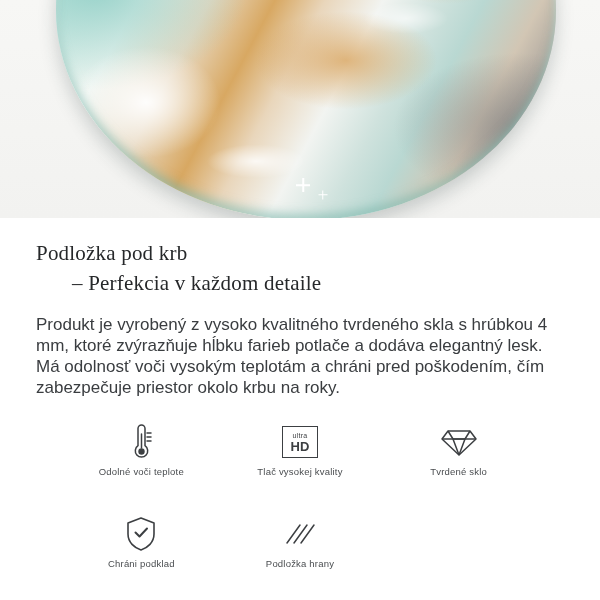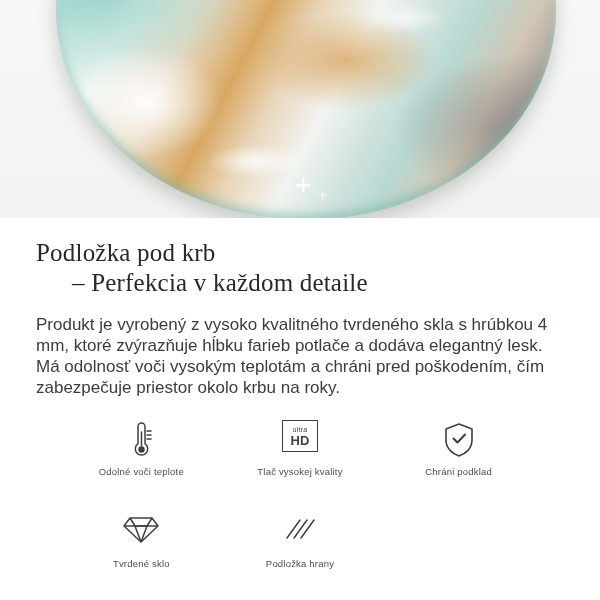--- a/index.html
+++ b/index.html
@@ -115,21 +115,21 @@
   .sparkle.s2 { left: 318px; top: 190px; width: 9px; height: 9px; }
   .sparkle.s2::before { width: 9px; }
   .sparkle.s2::after { height: 9px; }
 
   
   .content {
     padding: 20px 36px 0 36px;
   }
   .headline {
     font-family: "Liberation Serif", serif;
-    font-size: 25px;
+    font-size: 21px;
     line-height: 30px;
     color: #26282a;
     font-weight: 400;
     margin: 0 0 16px 0;
     letter-spacing: 0.2px;
   }
   .headline .line2 {
     display: block;
     margin-left: 36px;
   }
@@ -152,20 +152,21 @@
   .feature {
     display: flex;
     flex-direction: column;
     align-items: center;
     justify-content: flex-start;
     height: 78px;
   }
   .feature-icon {
     height: 44px;
     display: flex;
+    align-items: center;
     justify-content: center;
   }
   .feature-label {
     margin-top: 2px;
     font-size: 9.5px;
     color: #4a4d50;
     text-align: center;
     letter-spacing: 0.2px;
   }
   .icon-ultrahd {
@@ -236,45 +237,45 @@
           <div class="icon-ultrahd">
             <span class="u1">ultra</span>
             <span class="u2">HD</span>
           </div>
         </div>
         <div class="feature-label">Tlač vysokej kvality</div>
       </div>
 
       <div class="feature">
         <div class="feature-icon">
-          <svg width="34" height="40" viewBox="0 0 34 40">
-            <path d="M17 4 L30 9 V20 c0 8.5 -6.5 13.8 -13 16 -6.5 -2.2 -13 -7.5 -13 -16 V9 z" fill="none" stroke="#3c3f42" stroke-width="1.6" stroke-linejoin="round"></path>
-            <path d="M11.5 18.5 l4 4 l7.5 -8" fill="none" stroke="#3c3f42" stroke-width="2" stroke-linecap="round" stroke-linejoin="round"></path>
-          </svg>
-        </div>
-        <div class="feature-label">Chráni podklad</div>
-      </div>
-
-      <div class="feature">
-        <div class="feature-icon">
           <svg width="38" height="34" viewBox="0 0 38 34">
             <g fill="none" stroke="#3c3f42" stroke-width="1.5" stroke-linejoin="round">
               <path d="M8 6 H30 L36 14 L19 30 L2 14 Z"></path>
               <path d="M2 14 H36"></path>
               <path d="M8 6 L13 14 L19 30"></path>
               <path d="M30 6 L25 14 L19 30"></path>
               <path d="M13 14 H25"></path>
             </g>
           </svg>
         </div>
         <div class="feature-label">Tvrdené sklo</div>
       </div>
 
       <div class="feature">
         <div class="feature-icon">
+          <svg width="34" height="40" viewBox="0 0 34 40">
+            <path d="M17 4 L30 9 V20 c0 8.5 -6.5 13.8 -13 16 -6.5 -2.2 -13 -7.5 -13 -16 V9 z" fill="none" stroke="#3c3f42" stroke-width="1.6" stroke-linejoin="round"></path>
+            <path d="M11.5 18.5 l4 4 l7.5 -8" fill="none" stroke="#3c3f42" stroke-width="2" stroke-linecap="round" stroke-linejoin="round"></path>
+          </svg>
+        </div>
+        <div class="feature-label">Chráni podklad</div>
+      </div>
+
+      <div class="feature">
+        <div class="feature-icon">
           <svg width="40" height="34" viewBox="0 0 40 34">
             <g stroke="#3c3f42" stroke-width="1.5" stroke-linecap="round">
               <line x1="7" y1="26" x2="20" y2="8"></line>
               <line x1="14" y1="26" x2="27" y2="8"></line>
               <line x1="21" y1="26" x2="34" y2="8"></line>
             </g>
           </svg>
         </div>
         <div class="feature-label">Podložka hrany</div>
       </div>

